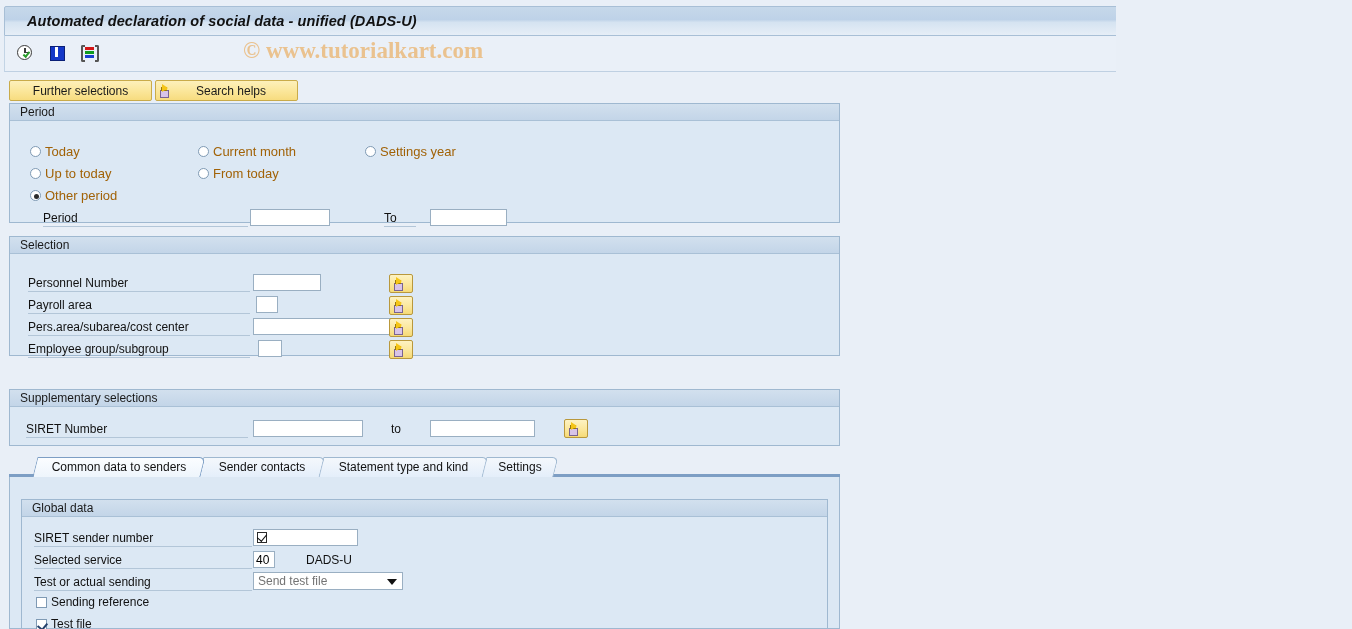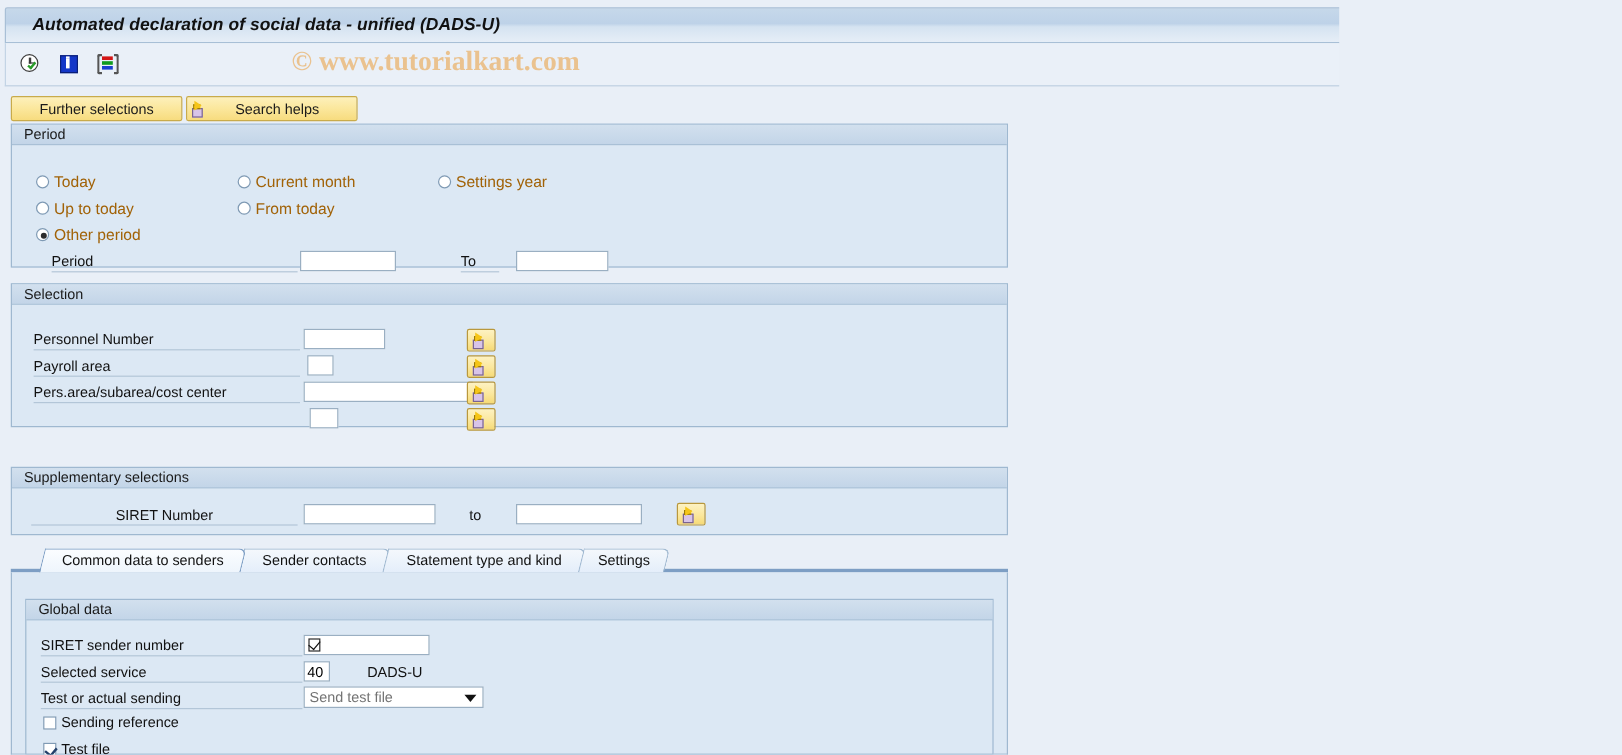--- a/index.html
+++ b/index.html
@@ -350,35 +350,36 @@
       <span class="flabel" style="left:18px; top:66px; width:222px;">Pers.area/subarea/cost center</span>
       <input class="ftext" style="left: 243px; top: 64px; width: 141px;" value="">
       <span class="btnarrow" style="left:379px; top:64px;">
         <span class="arrowglyph">
           <span class="pg"></span>
             <span class="art"></span>
             <span class="ar"></span>
         </span>
       </span>
 
+      <span class="flabel" style="left:18px; top:88px; width:222px;">Employee group/subgroup</span>
       <input class="ftext" style="left: 248px; top: 86px; width: 24px;" value="">
       <span class="btnarrow" style="left:379px; top:86px;">
         <span class="arrowglyph">
           <span class="pg"></span>
             <span class="art"></span>
             <span class="ar"></span>
         </span>
       </span>
     </div>
   </div>
 
   <div class="panel" style="left:9px; top:389px; width:831px; height:57px;">
     <div class="panel-hd">Supplementary selections</div>
     <div class="panel-body" style="height:38px;">
-      <span class="flabel" style="left:16px; top:15px; width:222px;text-align:center;">SIRET Number</span>
+      <span class="flabel" style="left:16px; top:15px; width:222px;">SIRET Number</span>
       <input class="ftext" style="left: 243px; top: 13px; width: 110px;" value="">
       <span class="plainlabel" style="left:381px; top:15px;">to</span>
       <input class="ftext" style="left: 420px; top: 13px; width: 105px;" value="">
       <span class="btnarrow" style="left:554px; top:12px;">
         <span class="arrowglyph">
           <span class="pg"></span>
             <span class="art"></span>
             <span class="ar"></span>
         </span>
       </span>

